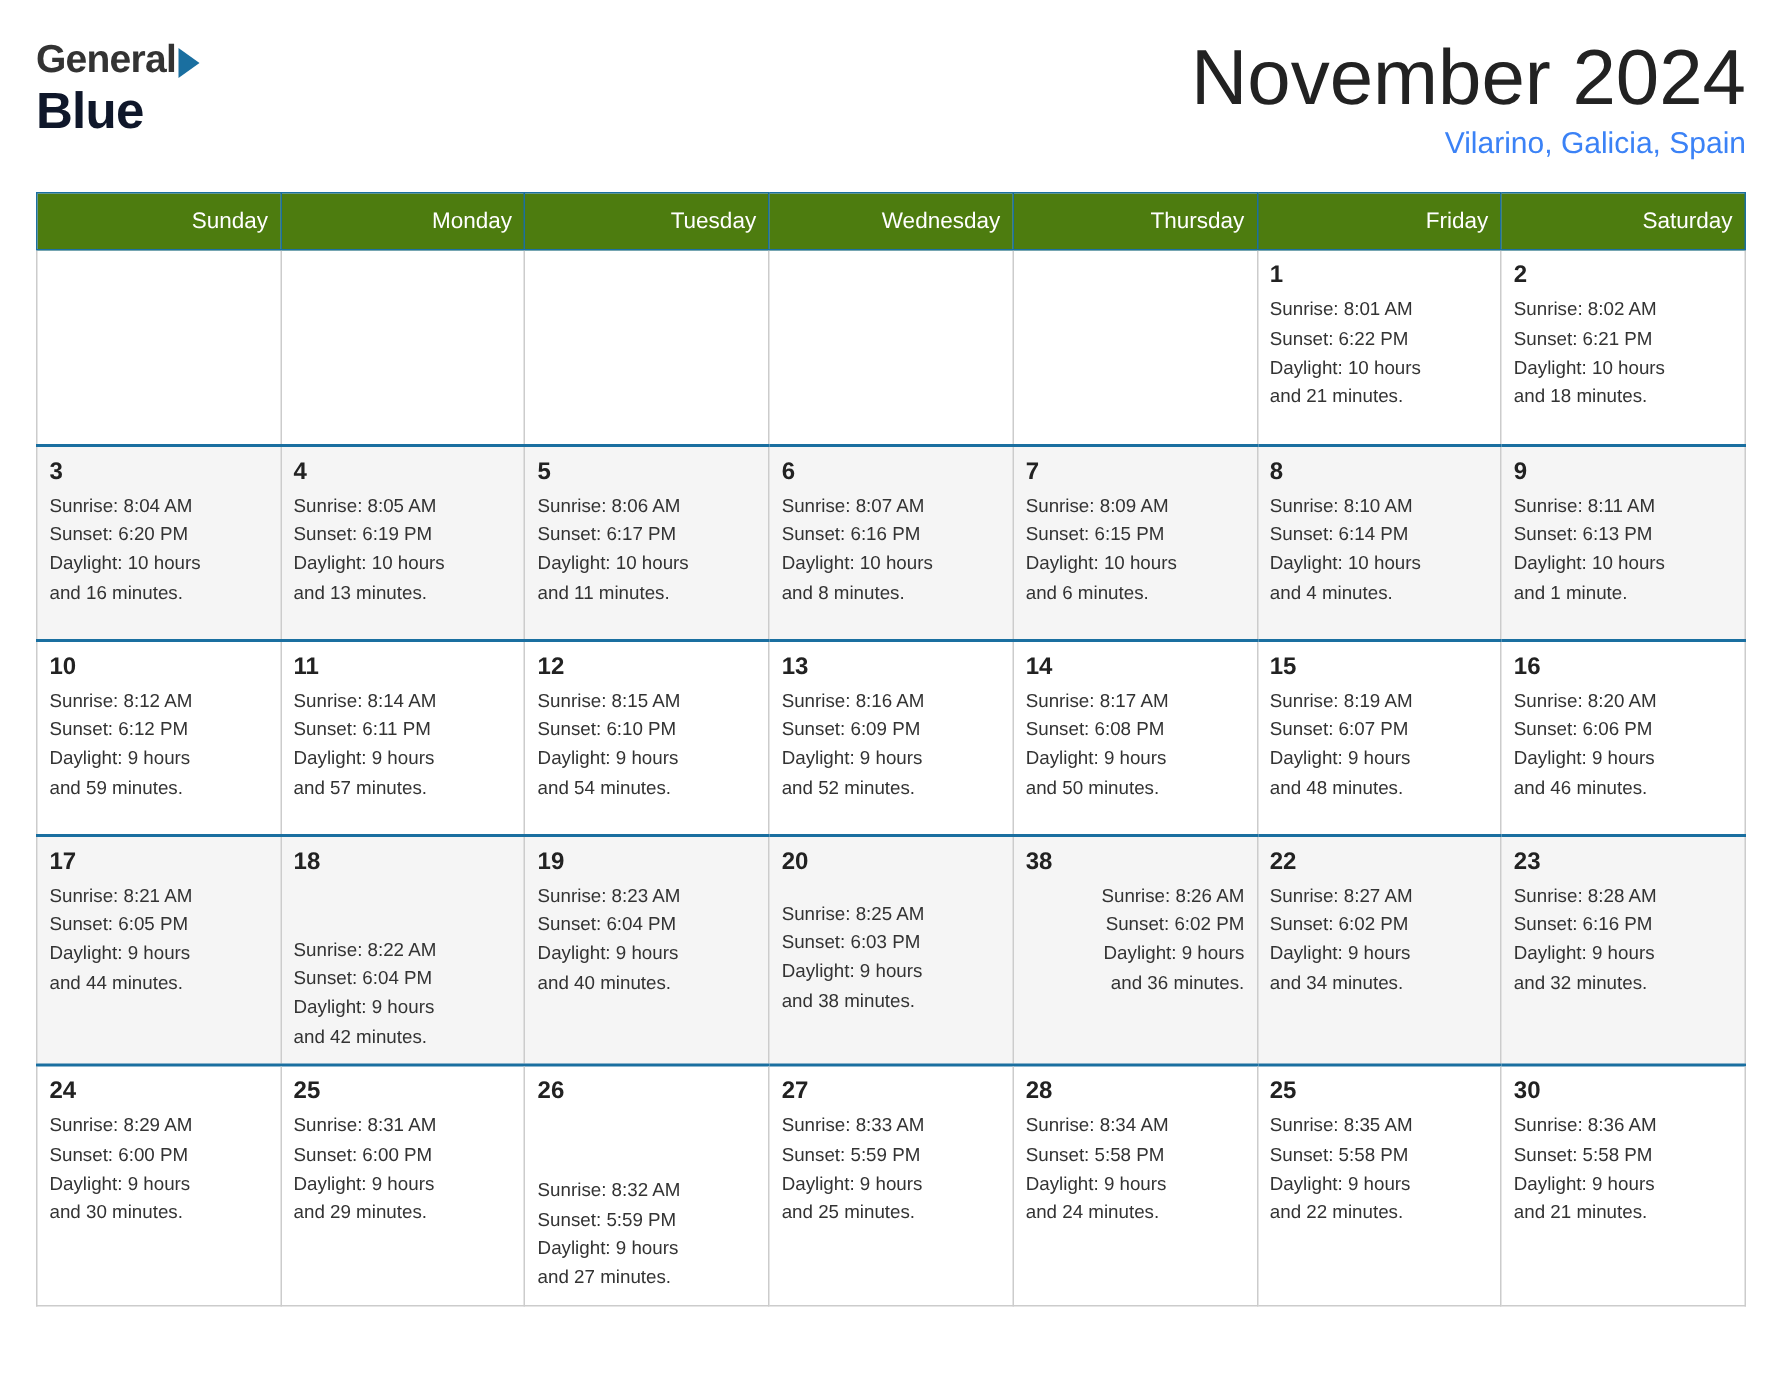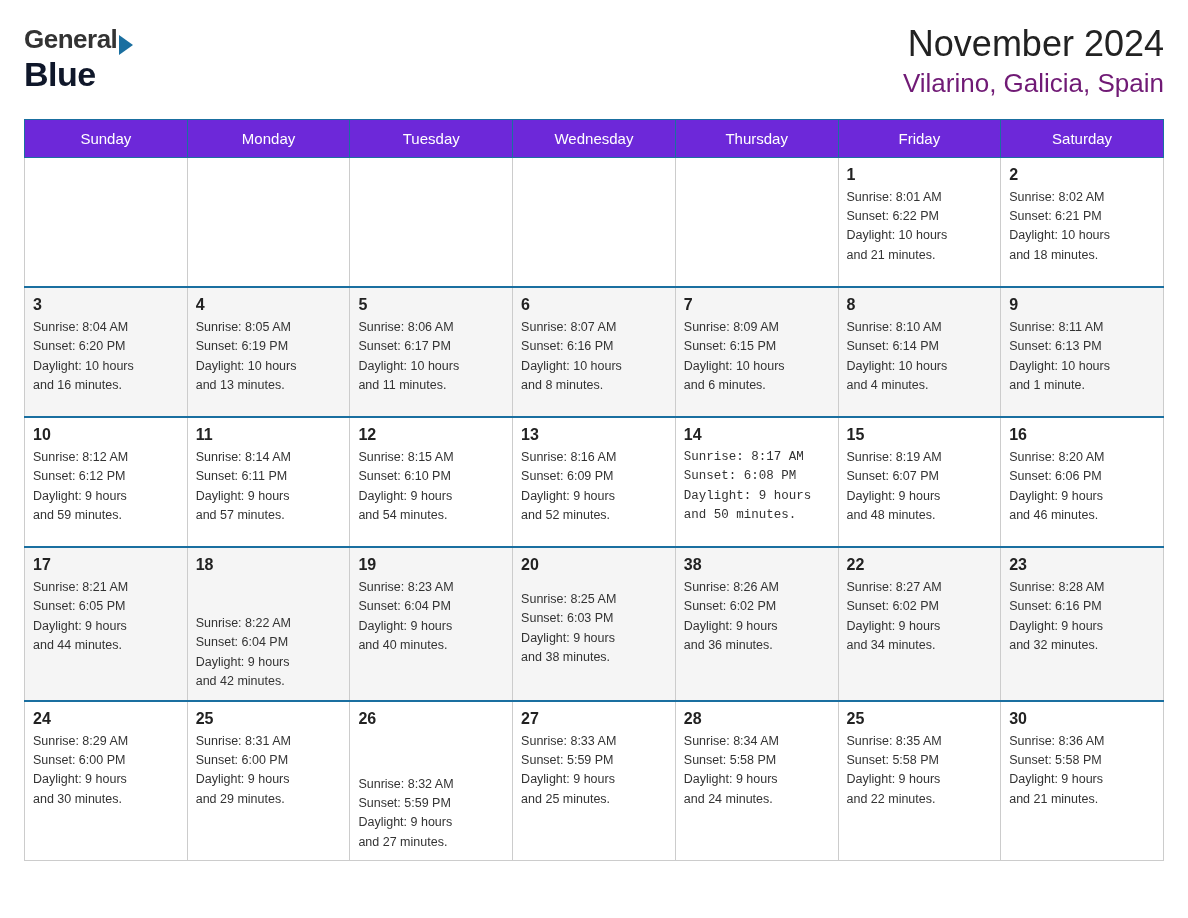--- a/index.html
+++ b/index.html
@@ -16,21 +16,21 @@
       align-items: flex-start;
       margin-bottom: 20px;
     }
     .logo {
       display: flex;
       flex-direction: column;
       align-items: flex-start;
     }
     .logo-top {
       display: flex;
-      align-items: flex-end;
+      align-items: center;
     }
     .logo-text-general {
       font-size: 26px;
       font-weight: bold;
       color: #333;
       letter-spacing: -0.5px;
     }
     .logo-arrow {
       width: 0;
       height: 0;
@@ -43,43 +43,43 @@
     .logo-text-blue {
       font-size: 34px;
       font-weight: bold;
       color: #0f172a;
       letter-spacing: -0.5px;
     }
     .title-block {
       text-align: right;
     }
     .title-block h1 {
-      font-size: 36px;
+      font-size: 52px;
       font-weight: normal;
       color: #222;
       line-height: 1.1;
     }
     .title-block h2 {
-      font-size: 26px;
+      font-size: 20px;
       font-weight: normal;
-      color: #701a75;
+      color: #3b82f6;
       margin-top: 4px;
     }
     table {
       width: 100%;
       border-collapse: collapse;
       table-layout: fixed;
     }
     thead tr th {
-      background-color: #6d28d9;
+      background-color: #4d7c0f;
       color: #fff;
       padding: 10px 8px;
       font-size: 15px;
       font-weight: normal;
-      text-align: center;
+      text-align: right;
       border: 1px solid #1a6fa0;
     }
     tbody tr td {
       vertical-align: top;
       padding: 8px;
       border: 1px solid #ccc;
       font-size: 13px;
       color: #333;
       height: 130px;
     }
@@ -233,21 +233,21 @@
         </td>
         <td>
           <div class="day-number">13</div>
           <div class="day-info" style="white-space: pre-line;">Sunrise: 8:16 AM
 Sunset: 6:09 PM
 Daylight: 9 hours
 and 52 minutes.</div>
         </td>
         <td>
           <div class="day-number">14</div>
-          <div class="day-info" style="white-space: pre-line; font-family: Liberation Mono, monospace;">Sunrise: 8:17 AM
+          <div class="day-info" style="white-space: pre-line;">Sunrise: 8:17 AM
 Sunset: 6:08 PM
 Daylight: 9 hours
 and 50 minutes.</div>
         </td>
         <td>
           <div class="day-number">15</div>
           <div class="day-info" style="white-space: pre-line;">Sunrise: 8:19 AM
 Sunset: 6:07 PM
 Daylight: 9 hours
 and 48 minutes.</div>
@@ -284,21 +284,21 @@
         </td>
         <td>
           <div class="day-number">20</div>
           <div class="day-info" style="white-space: pre-line; margin-top: 16px;">Sunrise: 8:25 AM
 Sunset: 6:03 PM
 Daylight: 9 hours
 and 38 minutes.</div>
         </td>
         <td>
           <div class="day-number">38</div>
-          <div class="day-info" style="white-space: pre-line;">Sunrise: 8:26 AM
+          <div class="day-info" style="white-space: pre-line; text-align: right;">Sunrise: 8:26 AM
 Sunset: 6:02 PM
 Daylight: 9 hours
 and 36 minutes.</div>
         </td>
         <td>
           <div class="day-number">22</div>
           <div class="day-info" style="white-space: pre-line;">Sunrise: 8:27 AM
 Sunset: 6:02 PM
 Daylight: 9 hours
 and 34 minutes.</div>

